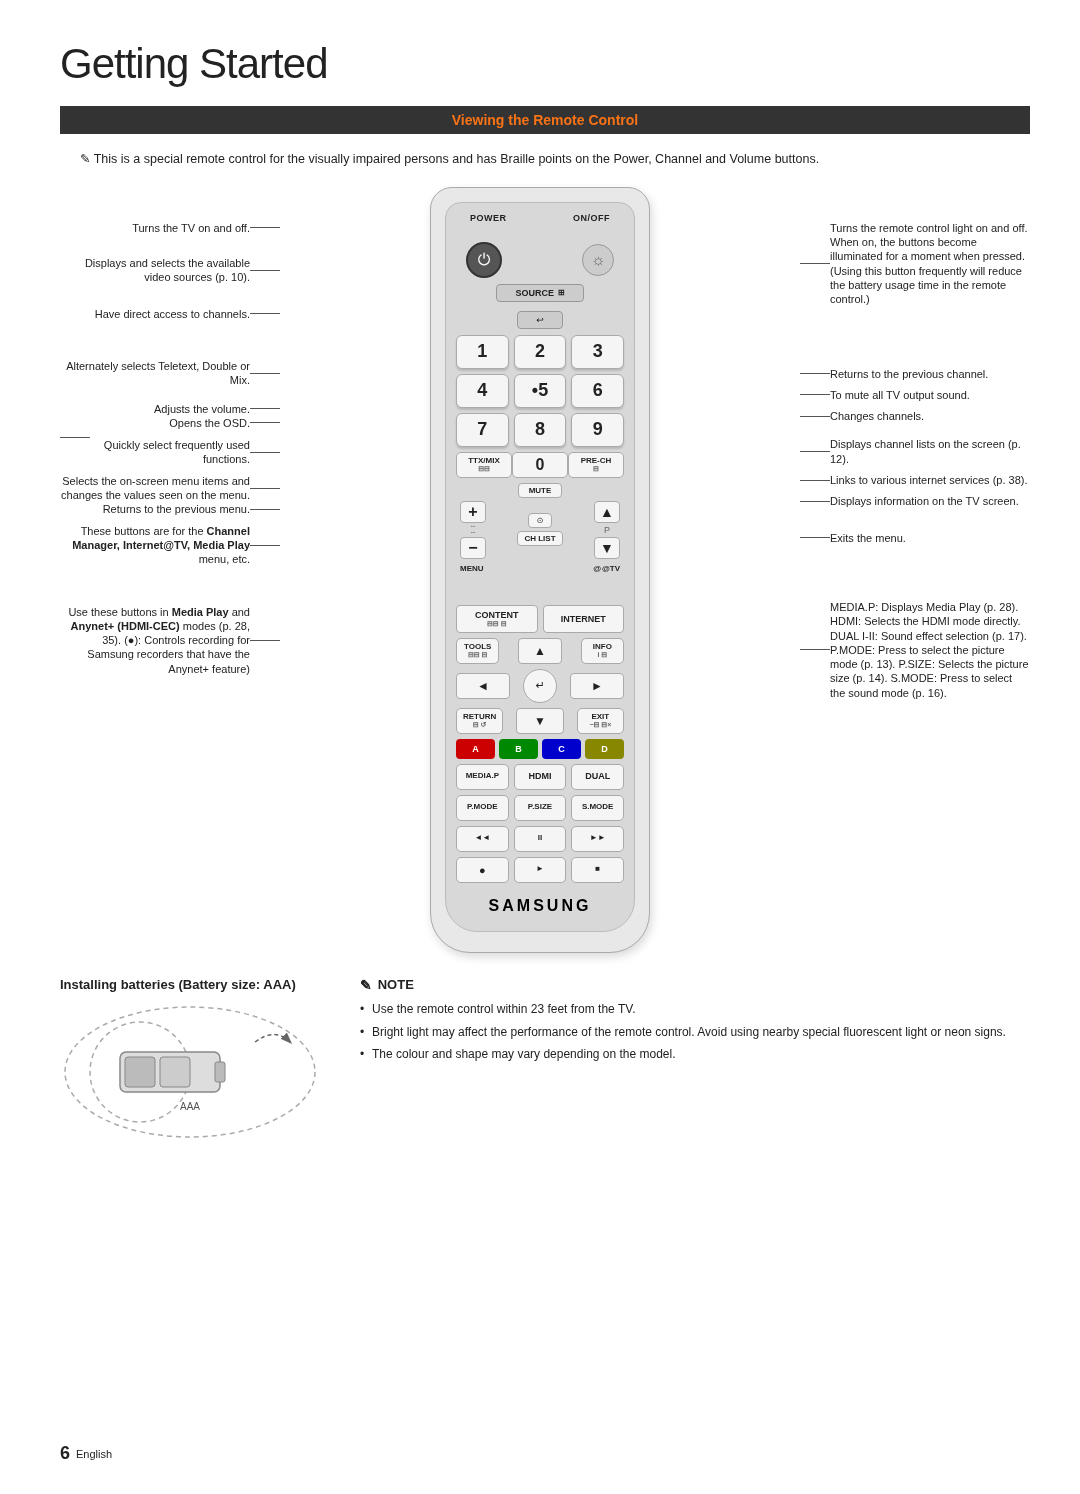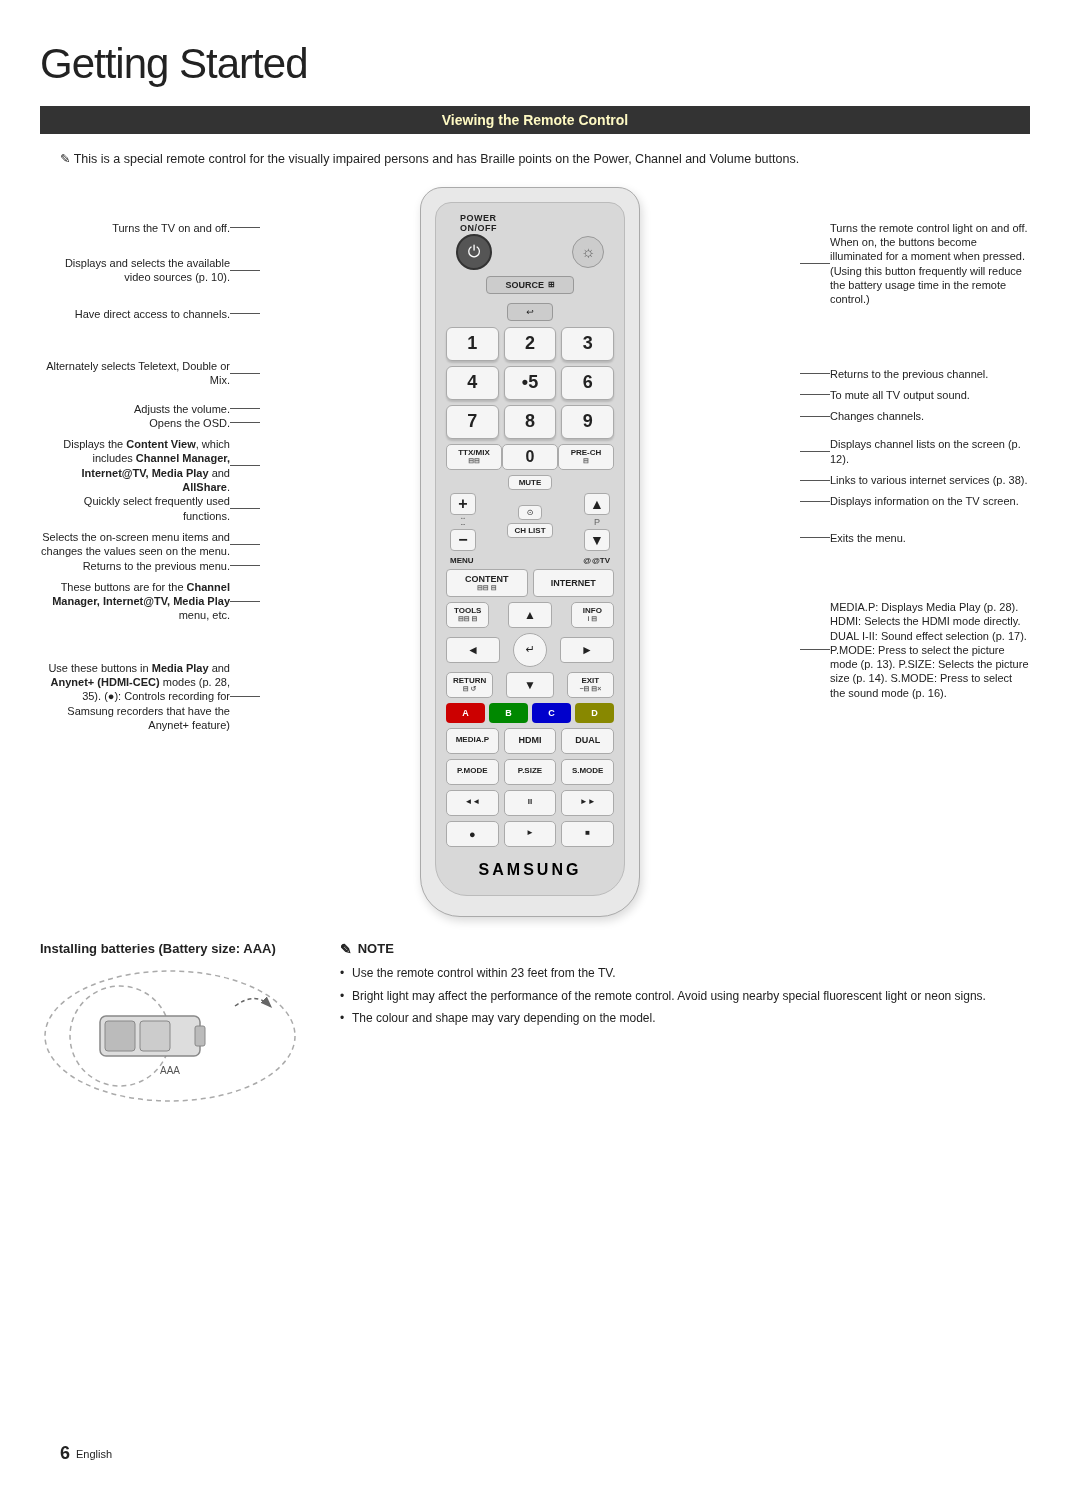--- a/index.html
+++ b/index.html
@@ -8,33 +8,33 @@
       min-height: 1494px;
       background: #fff;
       font-family: Arial, Helvetica, sans-serif;
       font-size: 13px;
       color: #222;
       position: relative;
     }
     .page {
       width: 1080px;
       min-height: 1494px;
-      padding: 40px 50px 40px 40px;
+      padding: 40px 50px 40px 60px;
       background: #fff;
     }
     h1 {
       font-size: 42px;
       font-weight: 300;
       color: #222;
       margin-bottom: 18px;
       letter-spacing: -1px;
     }
     .section-header {
       background: #333;
-      color: #fef9c3;
+      color: #f97316;
       text-align: center;
       padding: 6px 0;
       font-size: 14px;
       font-weight: bold;
       margin-bottom: 16px;
     }
     .intro-text {
       font-size: 12.5px;
       margin-bottom: 18px;
       padding-left: 20px;
@@ -87,23 +87,22 @@
       padding: 10px 10px 14px 10px;
       border: 1px solid #bbb;
     }
     
     .top-labels {
       display: flex;
       justify-content: space-between;
       font-size: 9px;
       font-weight: bold;
       padding: 0 14px;
-      margin-bottom: 1px;
+      margin-bottom: 19px;
       letter-spacing: 0.5px;
-      flex-direction: column;
     }
     
     .power-row {
       display: flex;
       justify-content: space-between;
       align-items: center;
       margin-bottom: 6px;
       padding: 0 10px;
     }
     .btn-power {
@@ -330,20 +329,21 @@
       border: 1.5px solid #aaa;
       border-radius: 4px;
       height: 28px;
       font-size: 9px;
       font-weight: bold;
       display: flex;
       flex-direction: column;
       align-items: center;
       justify-content: center;
       cursor: pointer;
+      margin-top: 28px;
     }
     
     .tools-row {
       display: grid;
       grid-template-columns: 1fr 1fr 1fr;
       gap: 19px;
       margin-bottom: 5px;
       align-items: center;
     }
     
@@ -575,21 +575,20 @@
       <div class="ann-row">
         <span class="ann-text-right">Adjusts the volume.</span>
         <span class="ann-line-right"></span>
       </div>
       <div class="ann-row">
         <span class="ann-text-right">Opens the OSD.</span>
         <span class="ann-line-right"></span>
       </div>
       <div class="spacer-sm"></div>
       <div class="ann-row">
-        <span class="ann-text-right">Displays the <strong>Content View</strong>, which includes <strong>Channel Manager, Internet@TV, Media Play</strong> and <strong>AllShare</strong>.</span>
         <span class="ann-line-right"></span>
       </div>
       <div class="ann-row">
         <span class="ann-text-right">Quickly select frequently used functions.</span>
         <span class="ann-line-right"></span>
       </div>
       <div class="spacer-sm"></div>
       <div class="ann-row">
         <span class="ann-text-right">Selects the on-screen menu items and changes the values seen on the menu.</span>
         <span class="ann-line-right"></span>

